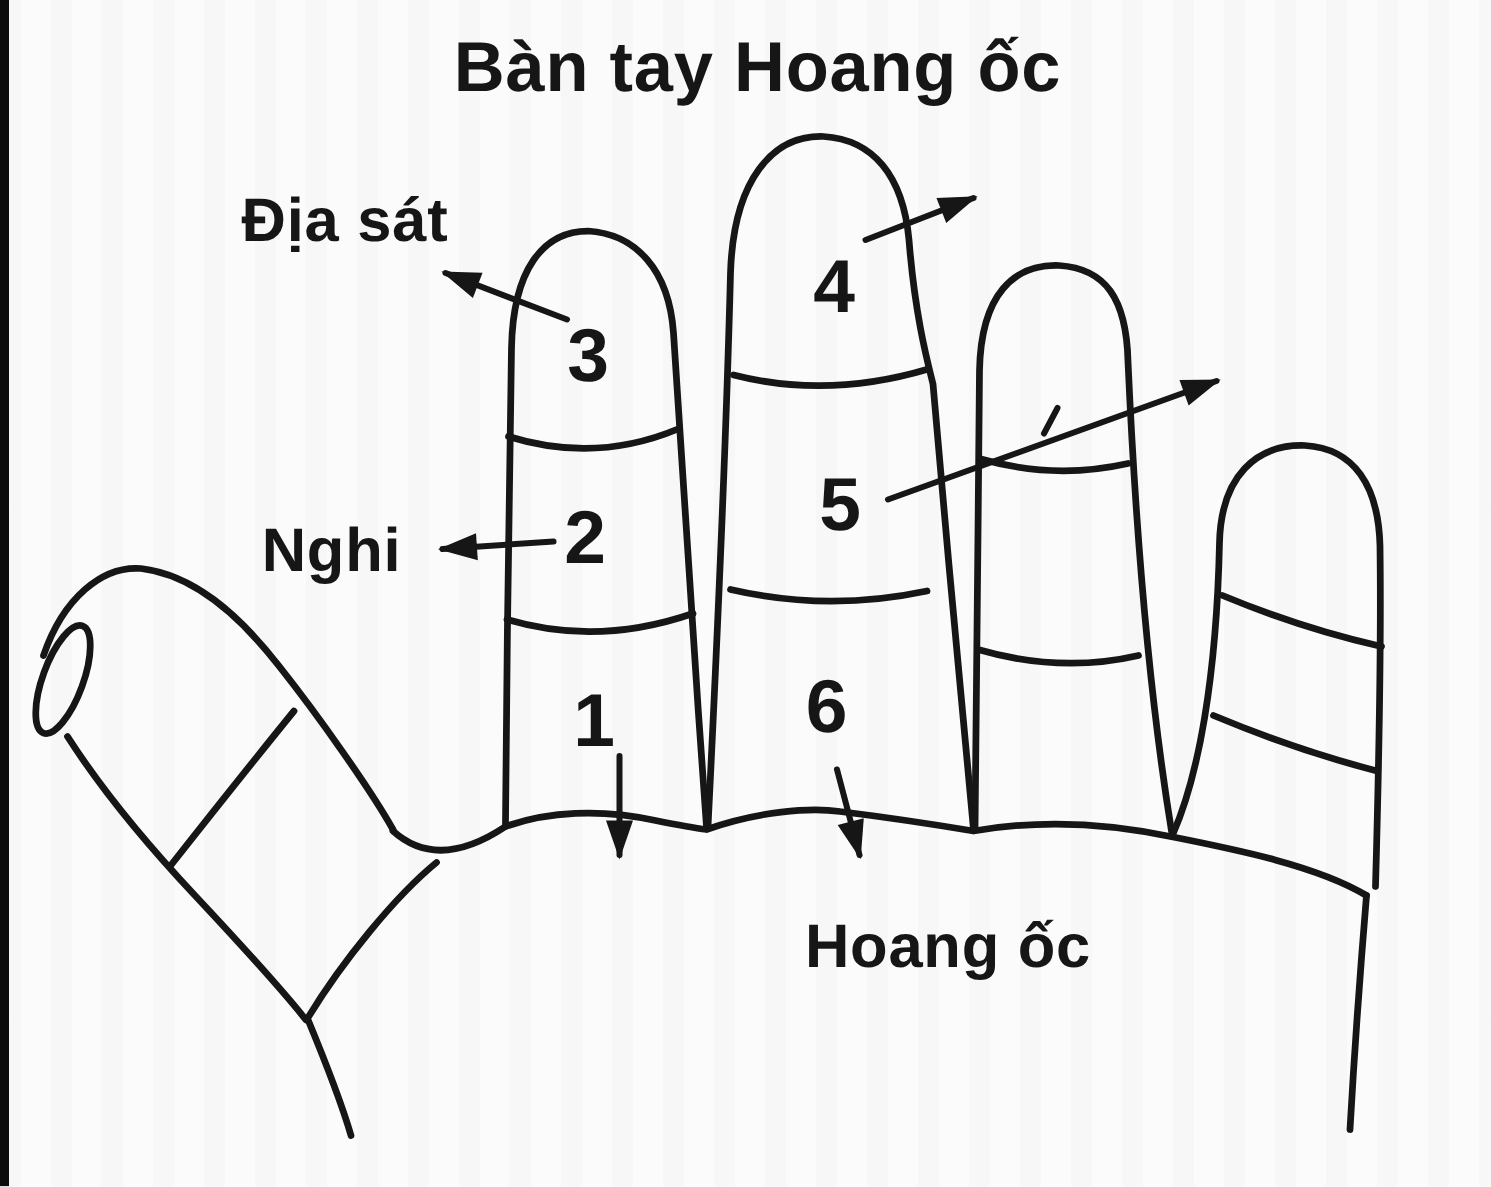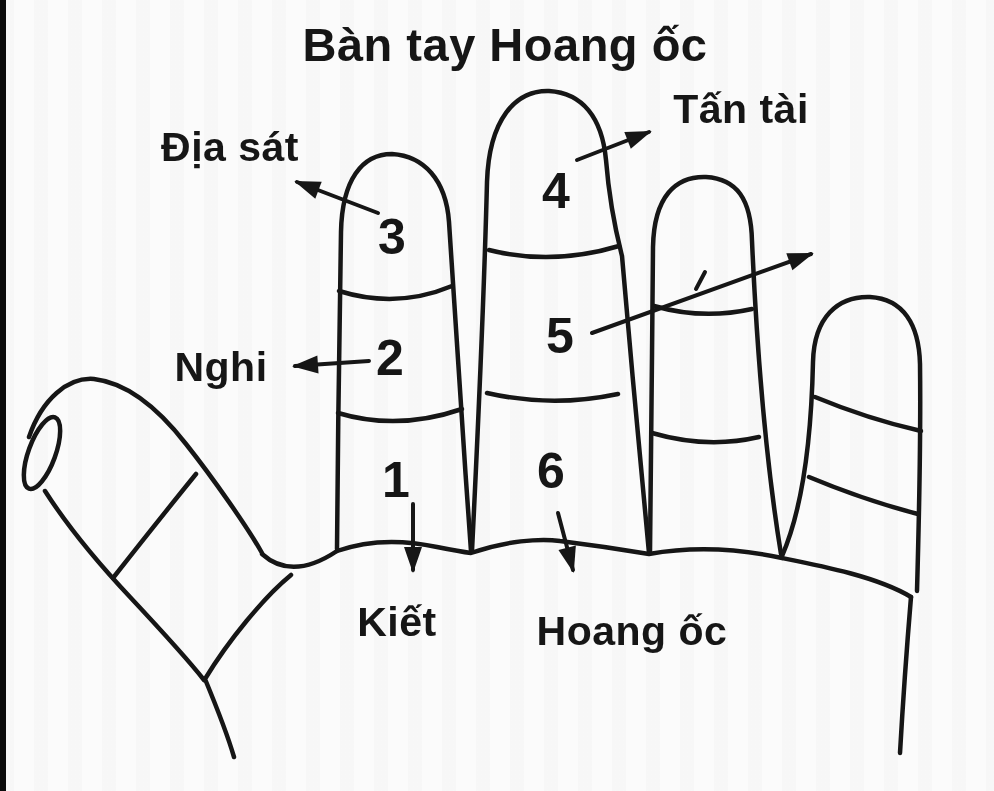--- a/index.html
+++ b/index.html
@@ -91,23 +91,21 @@
       <path marker-end="url(#arr)" d="M 592 333 L 811 254"></path>
       <path d="M 696 289 L 705 272"></path>
       <path marker-end="url(#arr)" d="M 369 361 L 295 366"></path>
       <path marker-end="url(#arr)" d="M 413 504 L 413 570"></path>
       <path marker-end="url(#arr)" d="M 558 513 L 573 570"></path>
     </g>
   </svg>
 
   <div class="lbl t-diasat">Địa sát</div>
   <div class="lbl t-title">Bàn tay Hoang ốc</div>
-  <div class="lbl t-tantai">Tấn tài</div>
   <div class="lbl t-nghi">Nghi</div>
-  <div class="lbl t-kiet">Kiết</div>
   <div class="lbl t-hoangoc">Hoang ốc</div>
 
   <div class="seg seg1">1</div>
   <div class="seg seg2">2</div>
   <div class="seg seg3">3</div>
   <div class="seg seg4">4</div>
   <div class="seg seg5">5</div>
   <div class="seg seg6">6</div>
 
 </div>

